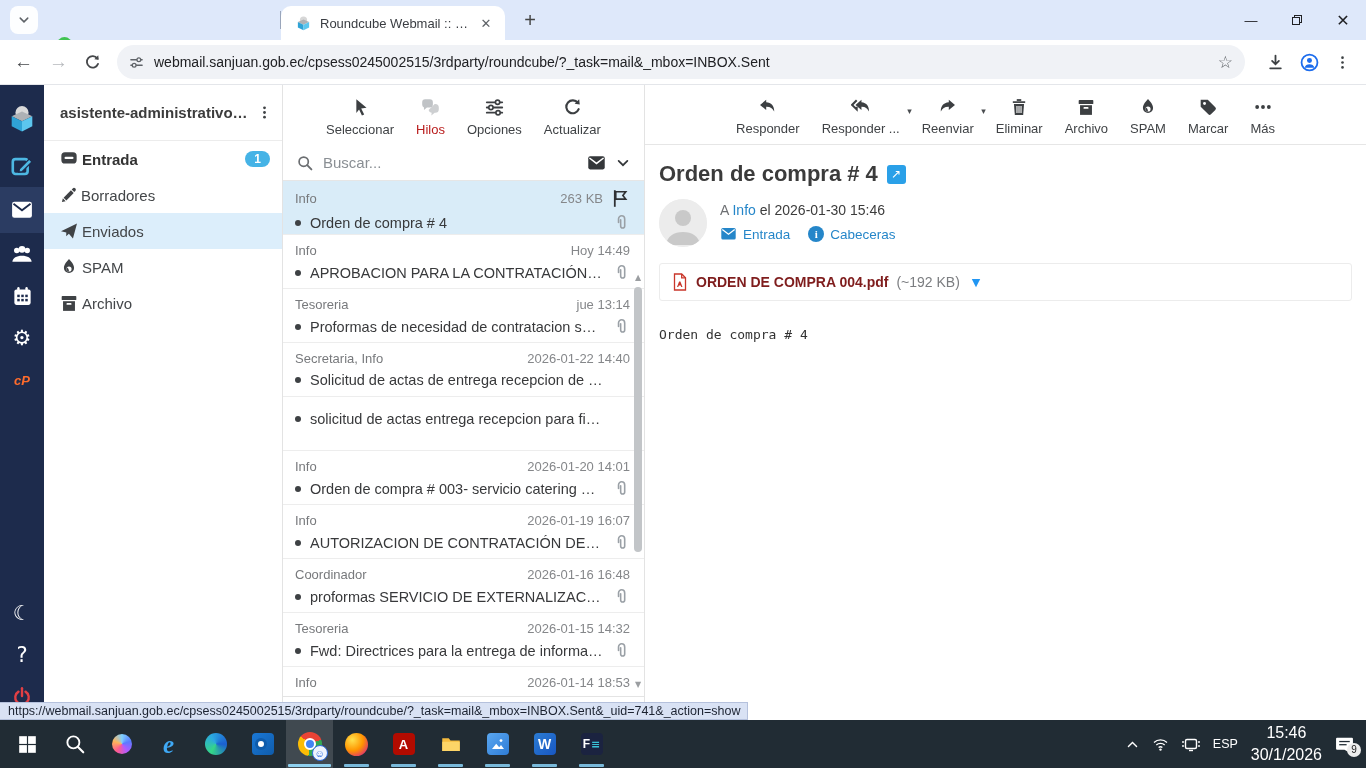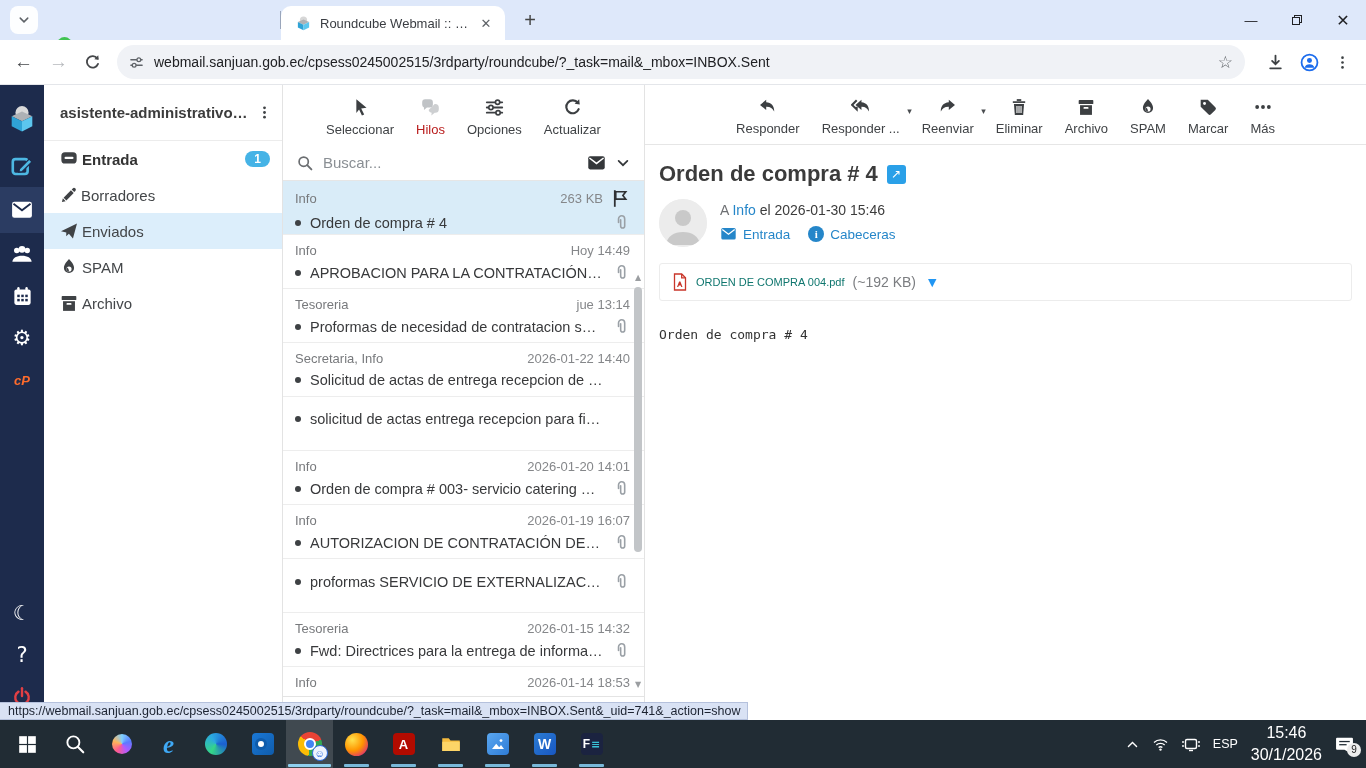--- a/index.html
+++ b/index.html
@@ -85,21 +85,21 @@
   .fromrow { display:flex; gap:13px; margin-top:12px; }
   .avatar { width:48px; height:48px; border-radius:50%; background:#ececec; overflow:hidden; flex-shrink:0; }
   .fromtext { padding-top:3px; }
   .fline { font-size:14px; color:#3c3c3c; }
   .fprefix { color:#6e7073; }
   .bluelink { color:#2586c9; }
   .fmeta { display:flex; align-items:center; gap:18px; margin-top:8px; }
   .metabtn { display:flex; align-items:center; gap:6px; font-size:13.5px; color:#2586c9; }
   .infocirc { width:16px; height:16px; border-radius:50%; background:#2586c9; color:#fff; font-size:11px; font-weight:bold; display:flex; align-items:center; justify-content:center; font-family:"Liberation Serif",serif; }
   .attachrow { margin:16px 14px 0 14px; border:1px solid #ececec; border-radius:3px; height:38px; display:flex; align-items:center; gap:8px; padding:0 12px; }
-  .attname { font-size:11px; color:#0f766e; }
+  .attname { font-size:14px; color:#7f1d1d;font-weight:bold; }
   .attsize { font-size:14px; color:#7b7d80; }
   .attcaret { color:#2196f3; font-size:11px; margin-left:4px; font-family:"DejaVu Sans",sans-serif; }
   .msgbody { padding:26px 14px; font-family:"DejaVu Sans Mono",monospace; font-size:13px; color:#333; }
 
   
   .statusbar { position:absolute; left:0; bottom:48px; width:748px; height:18px; background:#d9e2f4; border:1px solid #b5c1dc; border-left:none; font-size:12.5px; color:#1c2331; display:flex; align-items:center; padding:0 8px; white-space:nowrap; overflow:hidden; z-index:5; }
 
   
   .taskbar { position:absolute; left:0; right:0; bottom:0; height:48px; background:#212c34; display:flex; align-items:center; padding-left:4px; z-index:6; }
   .tcell { width:47px; height:48px; display:flex; align-items:center; justify-content:center; position:relative; flex-shrink:0; }
@@ -513,20 +513,24 @@
             <span class="dot"></span>
             <span class="msubj">AUTORIZACION DE CONTRATACIÓN DEL S…</span>
             <span>
               <svg width="17" height="17" viewBox="0 0 16 16">
                 <path d="M5.2 7.9V4.6a2.9 2.9 0 0 1 5.8 0v6.7a1.9 1.9 0 0 1-3.8 0V5.4" fill="none" stroke="#9aa0a6" stroke-width="1.5" stroke-linecap="round"></path>
               </svg>
             </span>
           </div>
         </div>
         <div class="msg">
+          <div class="mline1">
+            <span class="mfrom">Coordinador</span>
+            <span class="mdate">2026-01-16 16:48</span>
+          </div>
           <div class="mline2">
             <span class="dot"></span>
             <span class="msubj">proformas SERVICIO DE EXTERNALIZACIO…</span>
             <span>
               <svg width="17" height="17" viewBox="0 0 16 16">
                 <path d="M5.2 7.9V4.6a2.9 2.9 0 0 1 5.8 0v6.7a1.9 1.9 0 0 1-3.8 0V5.4" fill="none" stroke="#9aa0a6" stroke-width="1.5" stroke-linecap="round"></path>
               </svg>
             </span>
           </div>
         </div>

